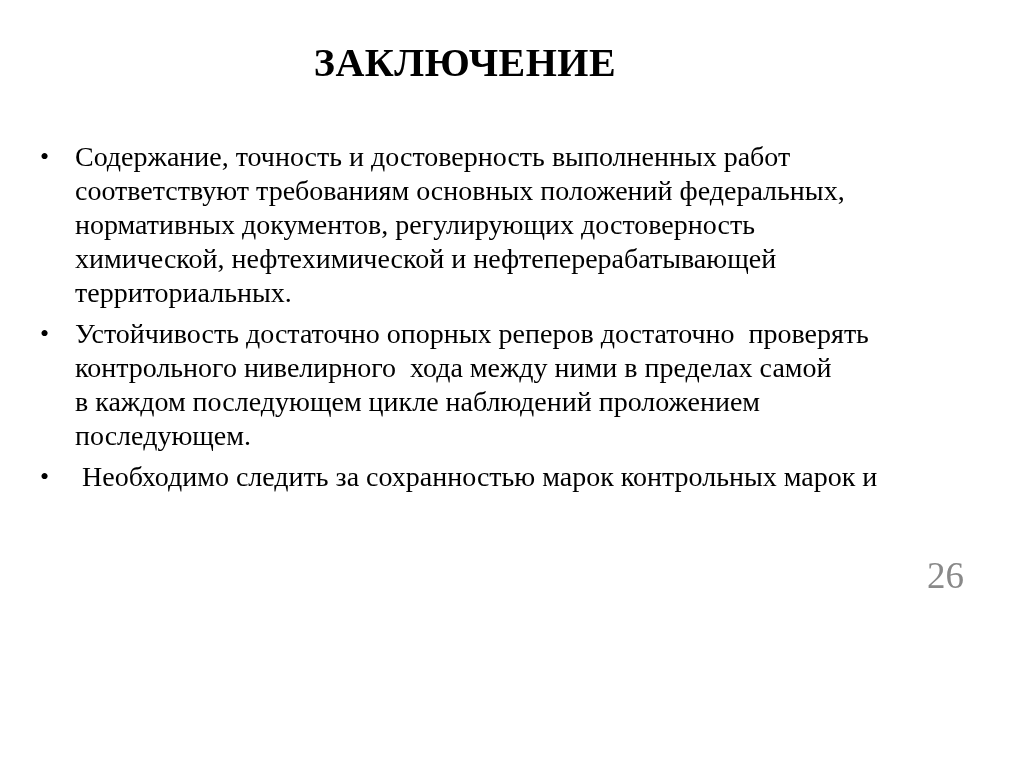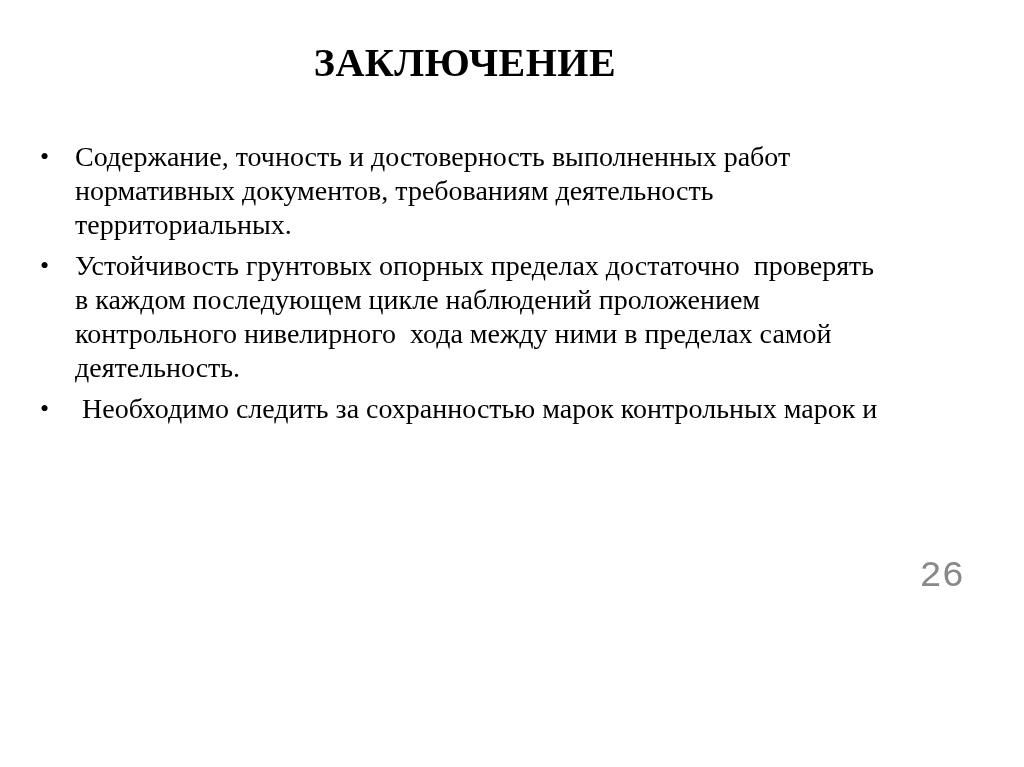--- a/index.html
+++ b/index.html
@@ -61,49 +61,51 @@
     white-space: pre;   
     font-size: 28px;
     line-height: 34px;
     color: #000000;
   }
 
   .page-number {
     position: absolute;
     right: 60px;
     bottom: 13px;
-    font-family: Liberation Mono, monospace;
+    font-family: Liberation Serif, serif;
     font-size: 37px;
     line-height: 38px;
     color: #898989;
   }
 </style>
 </head>
 <body>
 
 <div class="slide">
 
   <h1 class="slide-title">ЗАКЛЮЧЕНИЕ</h1>
 
   <div class="content">
     <ul class="bullet-list">
 
       <li class="bullet-item">
         <span class="bullet-marker">•</span>
         <div class="bullet-line">Содержание, точность и достоверность выполненных работ</div>
-        <div class="bullet-line">нормативных документов, требованиям деятельность</div>
+        <div class="bullet-line">соответствуют требованиям основных положений федеральных,</div>
+        <div class="bullet-line">нормативных документов, регулирующих достоверность</div>
+        <div class="bullet-line">химической, нефтехимической и нефтеперерабатывающей</div>
         <div class="bullet-line">территориальных.</div>
       </li>
 
       <li class="bullet-item">
         <span class="bullet-marker">•</span>
-        <div class="bullet-line">Устойчивость грунтовых опорных пределах достаточно  проверять</div>
+        <div class="bullet-line">Устойчивость достаточно опорных реперов достаточно  проверять</div>
+        <div class="bullet-line">контрольного нивелирного  хода между ними в пределах самой</div>
         <div class="bullet-line">в каждом последующем цикле наблюдений проложением</div>
-        <div class="bullet-line">контрольного нивелирного  хода между ними в пределах самой</div>
-        <div class="bullet-line">деятельность.</div>
+        <div class="bullet-line">последующем.</div>
       </li>
 
       <li class="bullet-item">
         <span class="bullet-marker">•</span>
         <div class="bullet-line"> Необходимо следить за сохранностью марок контрольных марок и</div>
       </li>
 
     </ul>
   </div>
 

